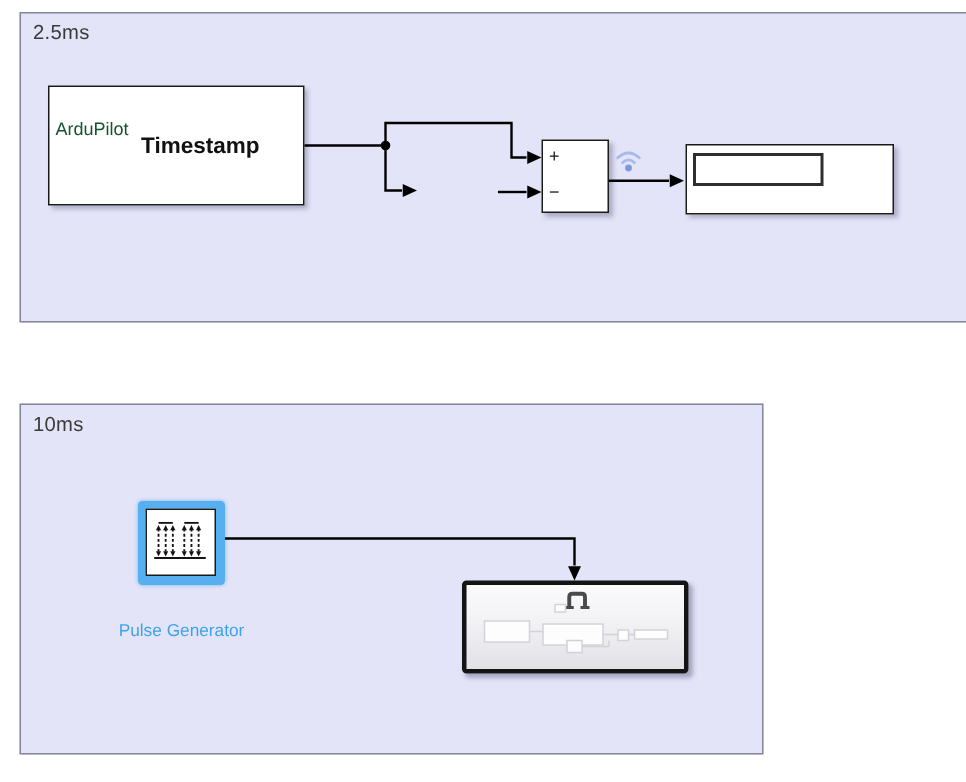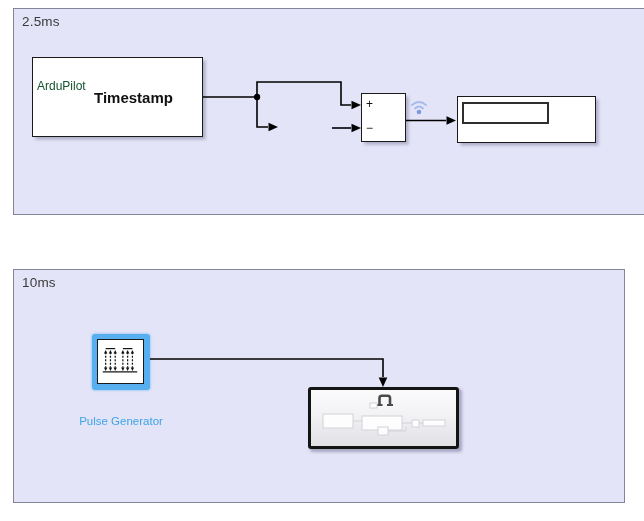--- a/index.html
+++ b/index.html
@@ -66,21 +66,21 @@
 </style>
 </head>
 <body>
 
 <div id="canvas">
 
   <div class="area" style="left:13px;top:8px;width:644px;height:207px;">
     <div class="area-label">2.5ms</div>
   </div>
 
-  <div class="area" style="left:13px;top:269px;width:612px;height:234px;">
+  <div class="area" style="left:13px;top:269px;width:496px;height:234px;">
     <div class="area-label">10ms</div>
   </div>
 
   <div class="sim-block" id="timestamp-block">
     <div class="mask-label">ArduPilot</div>
     <div class="block-name-center">Timestamp</div>
   </div>
 
 
   <div class="sim-block" id="sum-block">

